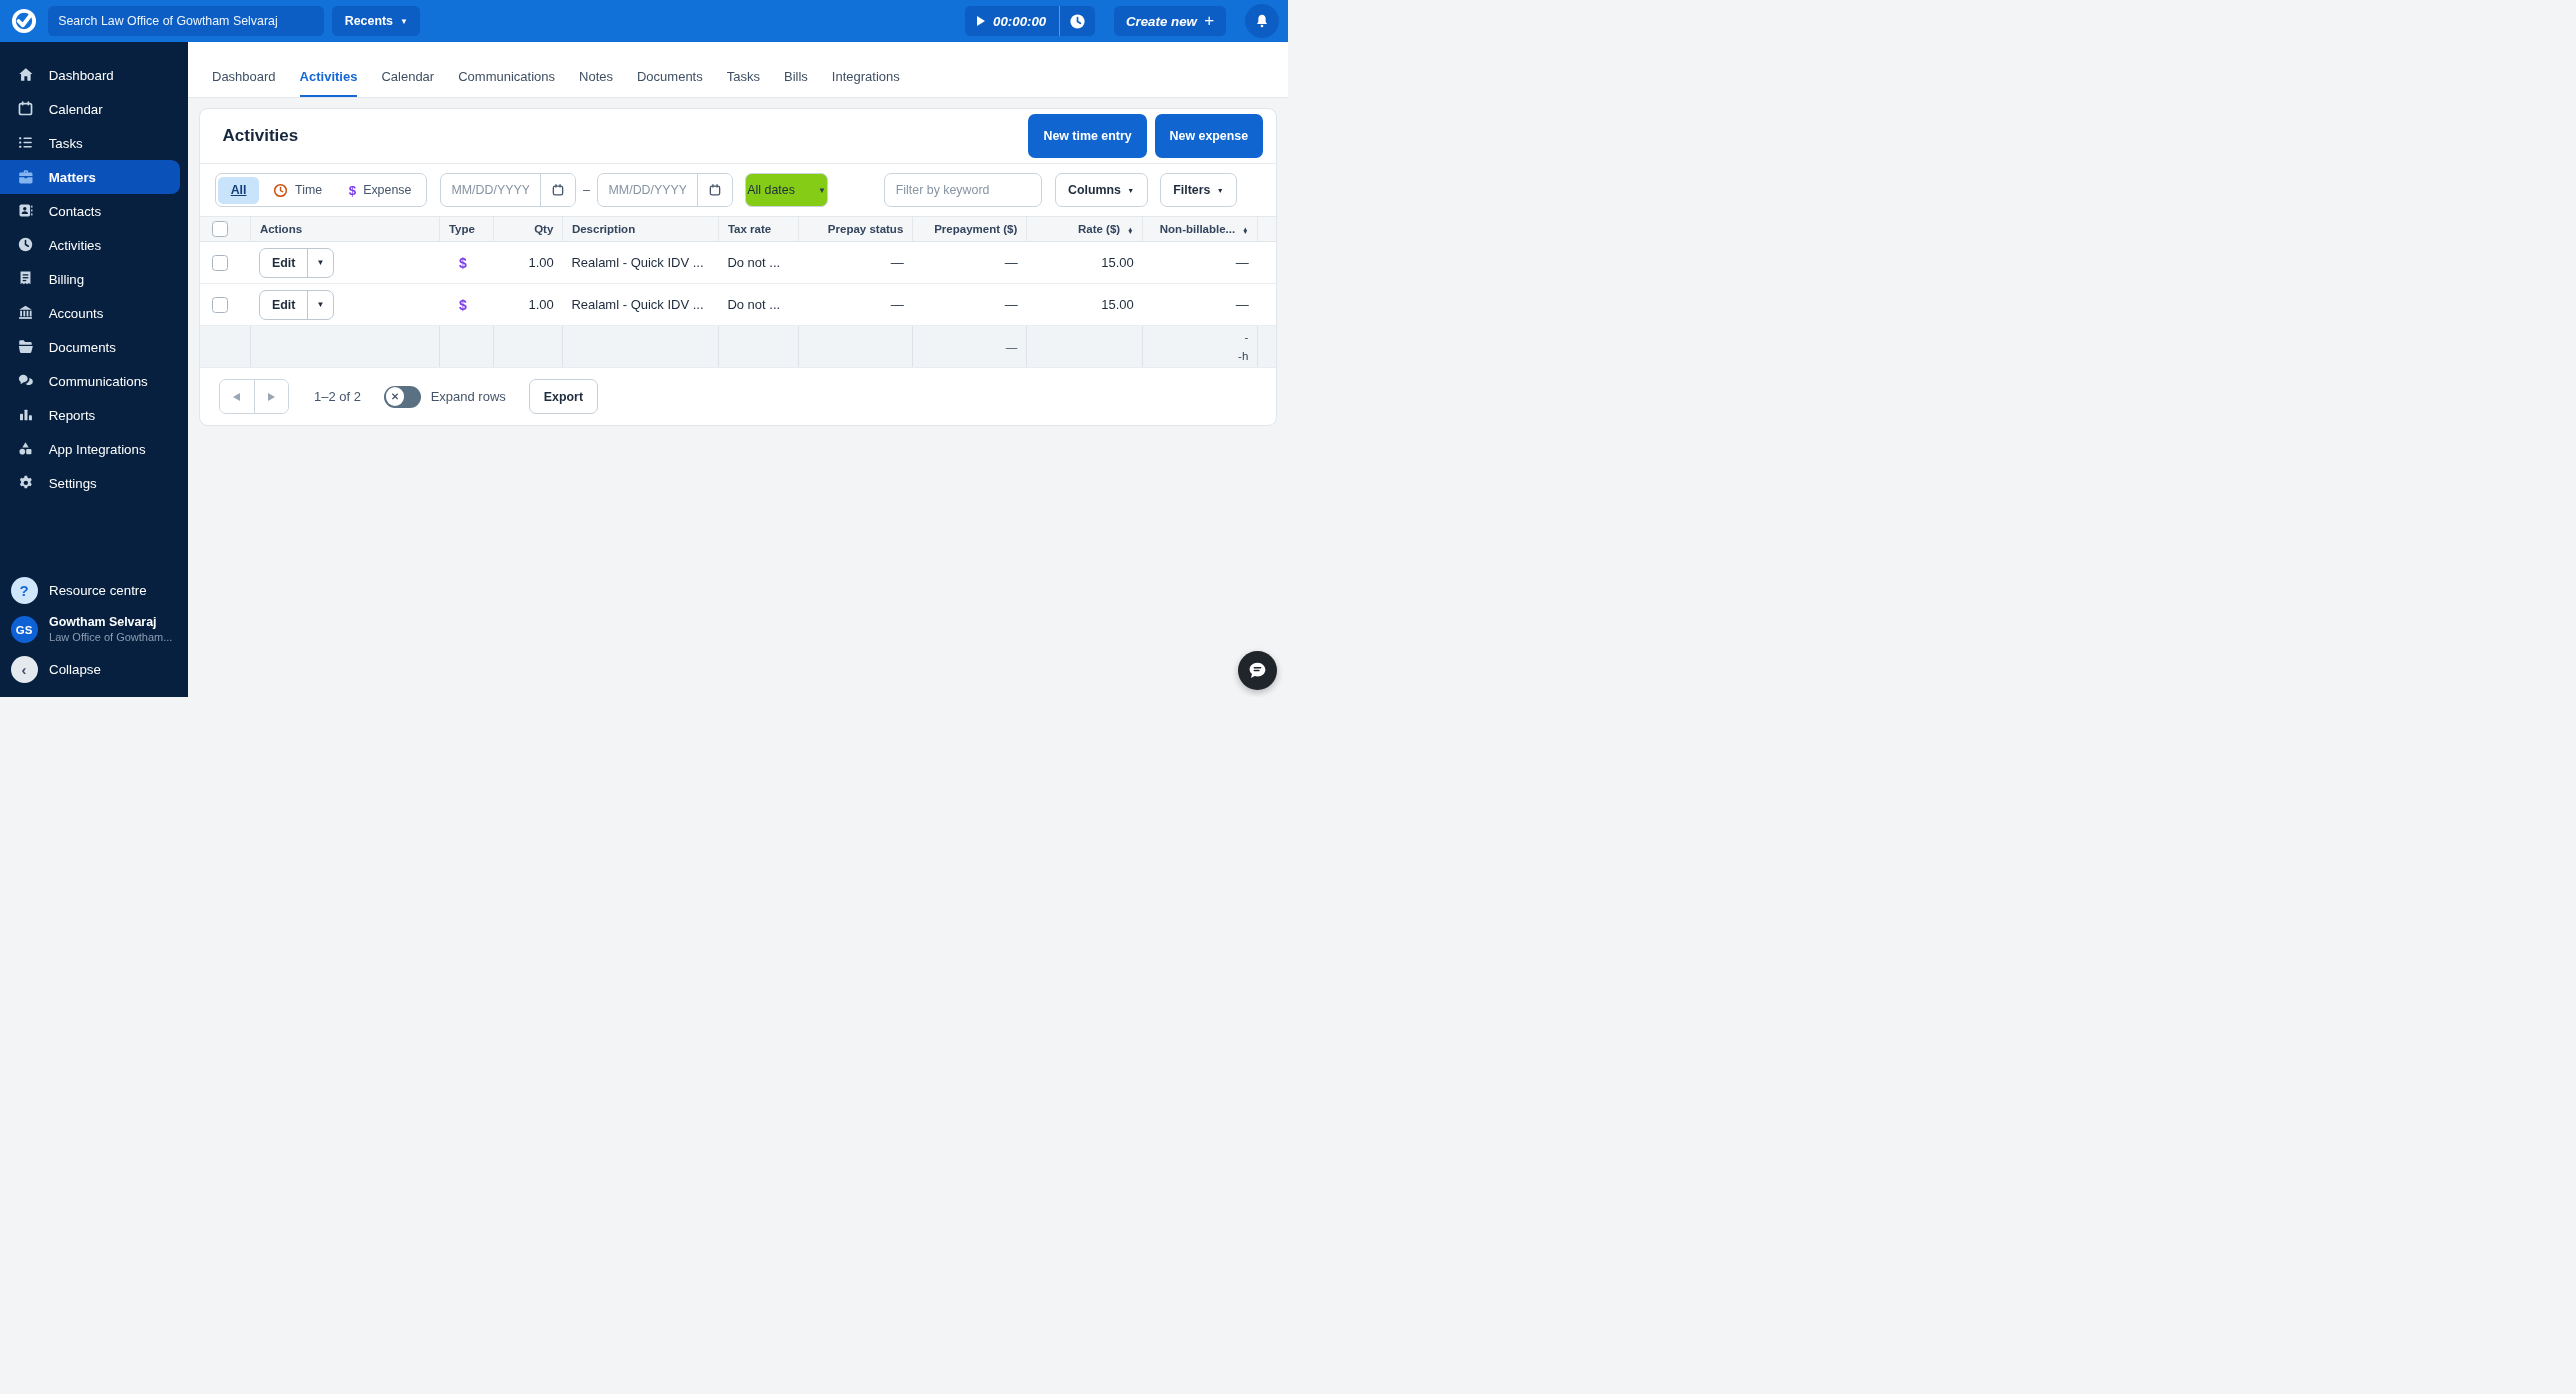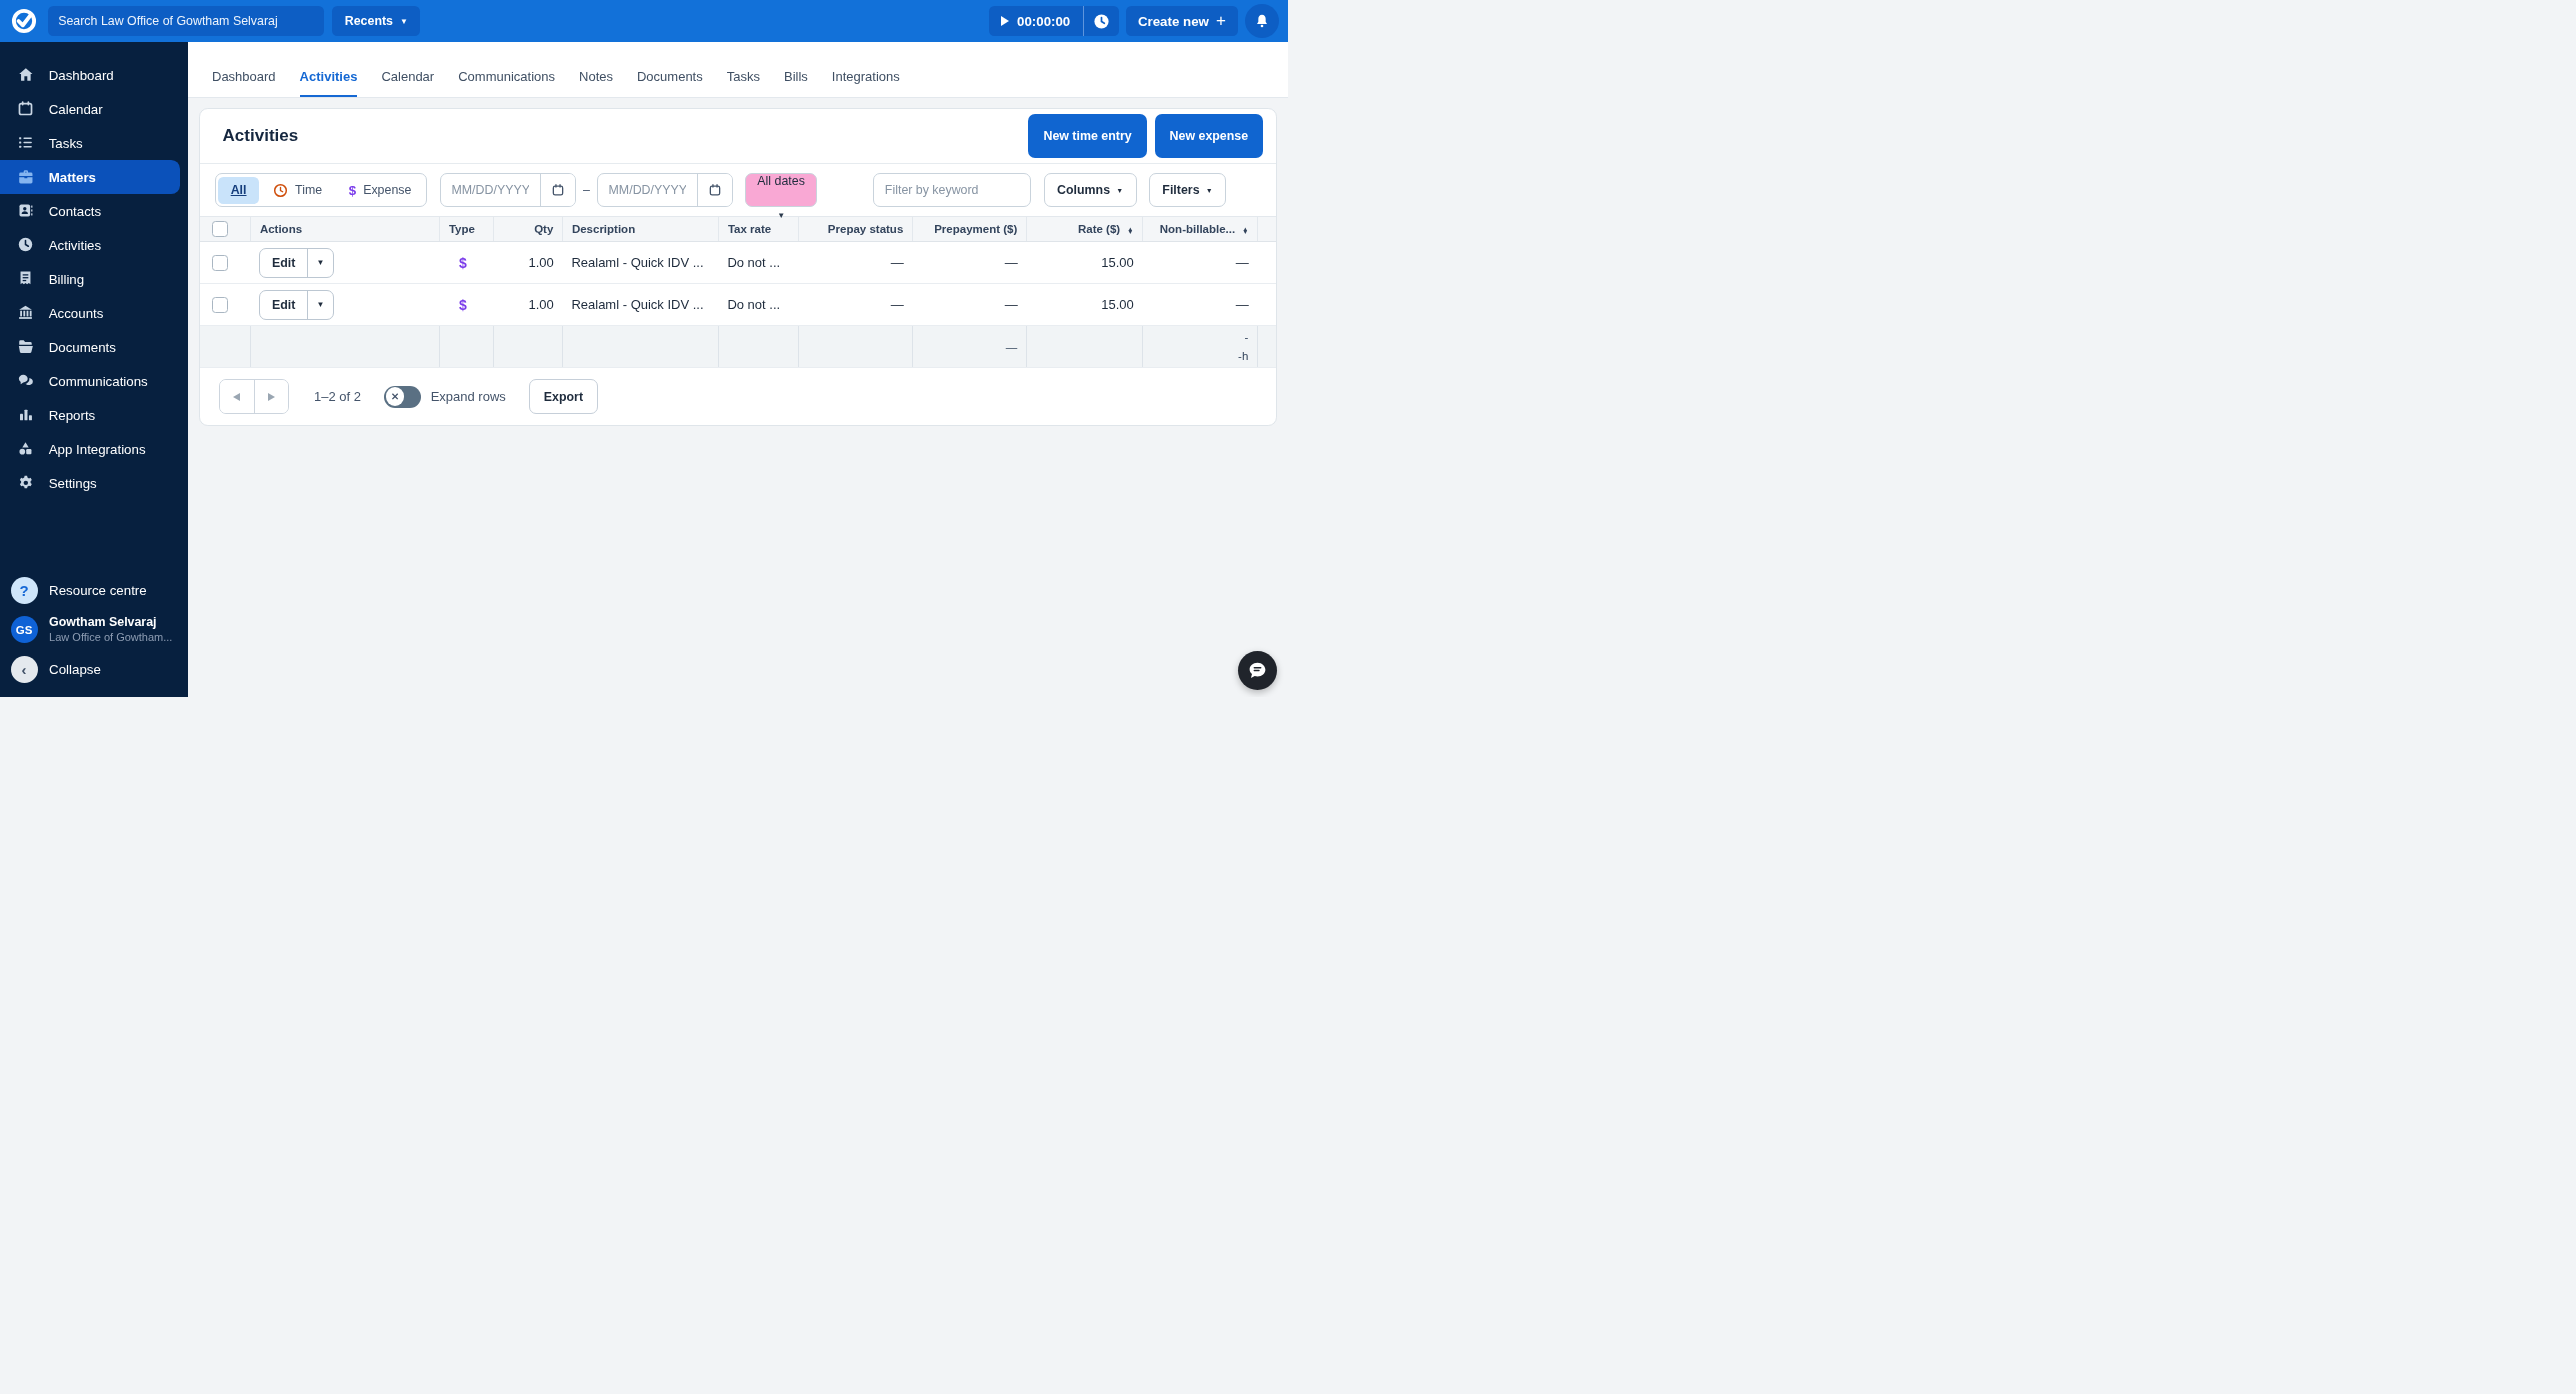--- a/index.html
+++ b/index.html
@@ -10,21 +10,21 @@
     color:#1b2b41;
   }
   
   .topbar{ height:42px; background:#1271d9; display:flex; align-items:center; padding:0 8.8px; gap:8.8px;}
   .logo{ width:30px; height:30px; display:flex; align-items:center; justify-content:center; flex:0 0 auto;}
   .search-box{ width:276px; height:30px; background:#0d5ec4; border-radius:5.3px; display:flex; align-items:center; padding:0 10.6px;}
   .search-box input{ background:transparent; border:none; outline:none; color:#fff; font-size:12.4px; width:100%; font-family:inherit;}
   .search-box input::placeholder{ color:#eef4fc; opacity:1;}
   .chip{ height:30px; background:#0d5ec4; border-radius:5.3px; display:flex; align-items:center; color:#fff; font-size:12.4px; font-weight:bold; padding:0 12.4px; gap:7px;}
   .caret{ font-size:8px; }
-  .topbar-right{ margin-left:auto; display:flex; align-items:center; gap:7px;}
+  .topbar-right{ margin-left:auto; display:flex; align-items:center; gap:19px;font-style:italic;}
   .timer-group{ height:30px; background:#0d5ec4; border-radius:5.3px; display:flex; align-items:center;}
   .timer-main{ display:flex; align-items:center; gap:8px; padding:0 12.4px; color:#fff; font-weight:bold; font-size:13.3px;}
   .timer-divider{ width:0.9px; height:30px; background:#5e95dd;}
   .timer-clock{ width:35px; display:flex; align-items:center; justify-content:center;}
   .bell-circle{ width:34px; height:34px; border-radius:50%; background:#0d5ec4; display:flex; align-items:center; justify-content:center;}
   .play-tri{ width:0; height:0; border-left:8.8px solid #fff; border-top:5.3px solid transparent; border-bottom:5.3px solid transparent;}
   
   .shell{ display:flex; height:655px;}
   
   .sidebar{ width:188px; background:#07203f; color:#fff; display:flex; flex-direction:column; flex:0 0 auto;}
@@ -65,21 +65,21 @@
   .filters{ display:flex; align-items:center; padding:8.8px 12.4px 8.8px 15px; gap:12.4px;}
   .seg{ display:flex; align-items:center; height:34px; border:0.9px solid #c9d3dc; border-radius:7px; background:#fff; padding:2.7px; gap:1.8px;}
   .seg-item{ height:26.5px; display:flex; align-items:center; gap:7px; padding:0 12.4px; border-radius:5.3px; font-size:12.4px; color:#44546a; cursor:pointer;}
   .seg-item.active{ background:#c9e3fa; color:#143d7c; font-weight:bold;text-decoration:underline;}
   .dollar{ color:#7a3bea; font-weight:bold; font-size:13.3px;}
   .date-input{ display:flex; align-items:center; height:34px; border:0.9px solid #c9d3dc; border-radius:7px; overflow:hidden; background:#fff;}
   .date-input input{ border:none; outline:none; width:99px; padding:0 10.6px; font-size:12.4px; color:#1f2c3d; font-family:inherit;}
   .date-input input::placeholder{ color:#8794a3; opacity:1;}
   .date-btn{ width:35px; height:100%; border-left:0.9px solid #c9d3dc; display:flex; align-items:center; justify-content:center; cursor:pointer; background:#fff;}
   .range-dash{ color:#44546a; margin:0 -5.3px; font-size:12.4px;}
-  .select{ height:34px; border:0.9px solid #c9d3dc; border-radius:7px; display:flex; align-items:center; gap:23px; padding:0 11px; font-size:12.4px; color:#1f2c3d; background:#f9a8d4; cursor:pointer;flex-direction:column;}
+  .select{ height:34px; border:0.9px solid #c9d3dc; border-radius:7px; display:flex; align-items:center; gap:23px; padding:0 1px; font-size:12.4px; color:#1f2c3d; background:#84cc16; cursor:pointer;}
   .select .caret{ color:#2c3b4e;}
   .kw-input{ height:34px; border:0.9px solid #c9d3dc; border-radius:7px; padding:0 10.6px; font-size:12.4px; width:158px; outline:none; font-family:inherit; color:#1f2c3d;}
   .kw-input::placeholder{ color:#8794a3; opacity:1;}
   .dd-btn{ height:34px; border:0.9px solid #c9d3dc; border-radius:7px; background:#fff; display:flex; align-items:center; gap:6.2px; padding:0 12.4px; font-size:12.4px; font-weight:bold; color:#1f2c3d; cursor:pointer;}
   .dd-btn .caret{ font-size:7px;}
   
   table{ width:100%; border-collapse:collapse; table-layout:fixed;}
   thead th{ background:#f4f6f8; border-top:0.9px solid #e3e8ed; border-bottom:0.9px solid #dfe4e9; border-right:0.9px solid #e3e8ed; height:25px; font-size:11.5px; font-weight:bold; color:#33445c; text-align:left; padding:0 8.8px; white-space:nowrap; overflow:hidden;}
   thead th:last-child{ border-right:none;}
   tbody td{ height:42px; border-bottom:0.9px solid #e9edf1; font-size:13px; color:#1e2b3c; padding:0 8.8px; white-space:nowrap; overflow:hidden;}

